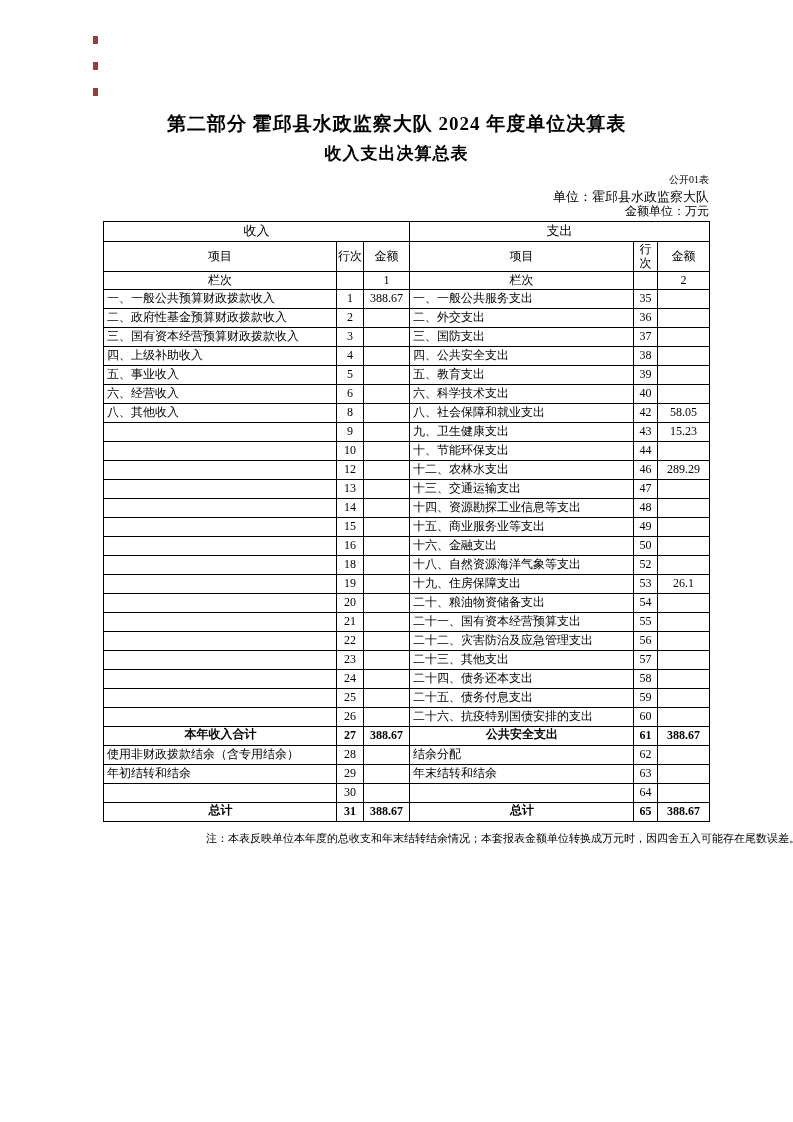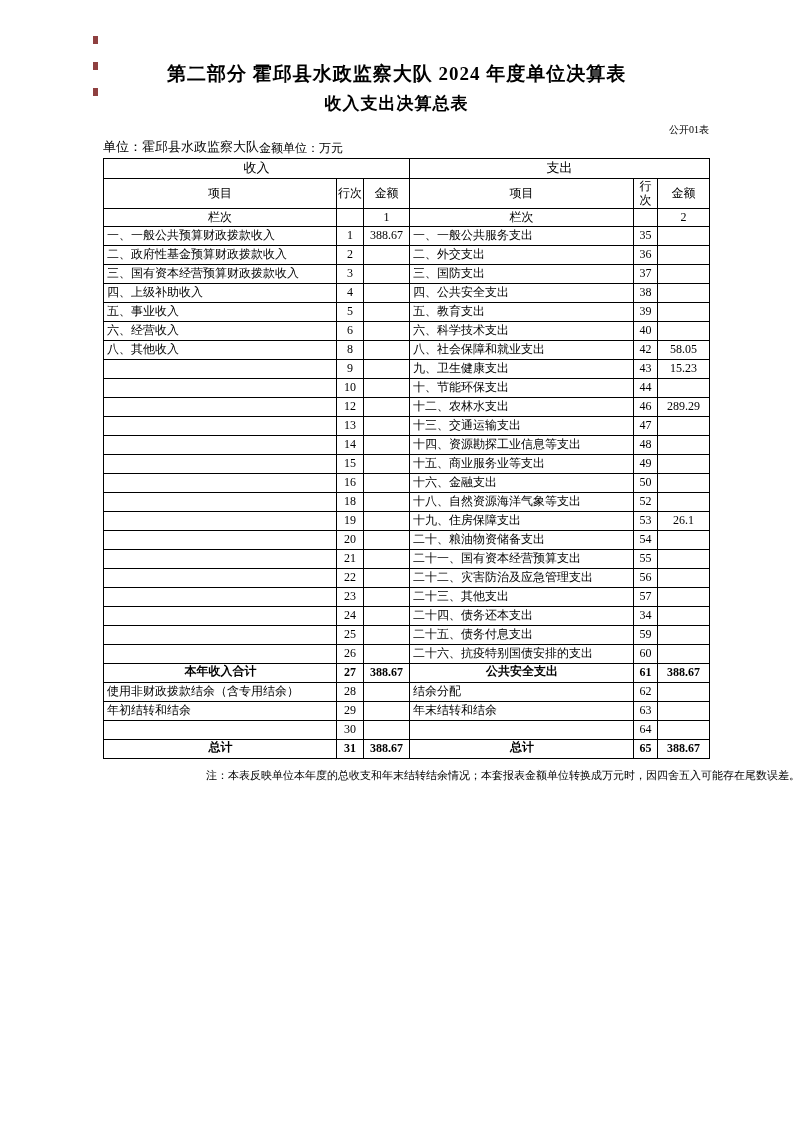--- a/index.html
+++ b/index.html
@@ -5,31 +5,31 @@
   * { box-sizing: border-box; }
   html, body { margin: 0; padding: 0; }
   body { background: #ffffff; }
   .page {
     width: 793px; height: 1122px;
     position: relative;
     background: #ffffff;
     color: #000;
     font-family: "Liberation Serif", "DejaVu Serif", serif;
     overflow: hidden;
-    padding-top: 62px;
+    padding-top: 112px;
   }
   .artifact { position: absolute; left: 93px; width: 5px; height: 8px; background: #7b1f1f; opacity: .85; }
   .a1 { top: 36px; } .a2 { top: 62px; } .a3 { top: 88px; }
 
   .title { font-size: 19px; font-weight: bold; text-align: center; line-height: 24px; letter-spacing: 1px; }
   .subtitle { font-size: 17px; font-weight: bold; text-align: center; margin-top: 7px; line-height: 22px; letter-spacing: 1px; }
 
   .content { width: 606px; margin-left: 103px; }
   .table-code { text-align: right; font-size: 10px; line-height: 12px; margin-top: 9px; }
-  .meta-row { display: flex; justify-content: flex-start; align-items: flex-end; margin-top: 3px; margin-bottom: 3px; }
+  .meta-row { display: flex; justify-content: center; align-items: flex-end; margin-top: 3px; margin-bottom: 3px; flex-direction: column; }
   .unit-name { font-size: 13px; line-height: 16px; }
   .amount-unit { font-size: 12px; line-height: 13px; }
 
   table.fin { border-collapse: collapse; table-layout: fixed; width: 606px; font-size: 12px; }
   .fin th, .fin td {
     border: 1px solid #000;
     padding: 0 2px;
     height: 19px;
     font-weight: normal;
     overflow: hidden;
@@ -265,21 +265,21 @@
             <td class="amount"></td>
             <td class="item">二十三、其他支出</td>
             <td class="num">57</td>
             <td class="amount"></td>
           </tr>
           <tr>
             <td class="item"></td>
             <td class="num">24</td>
             <td class="amount"></td>
             <td class="item">二十四、债务还本支出</td>
-            <td class="num">34</td>
+            <td class="num">58</td>
             <td class="amount"></td>
           </tr>
           <tr>
             <td class="item"></td>
             <td class="num">25</td>
             <td class="amount"></td>
             <td class="item">二十五、债务付息支出</td>
             <td class="num">59</td>
             <td class="amount"></td>
           </tr>

